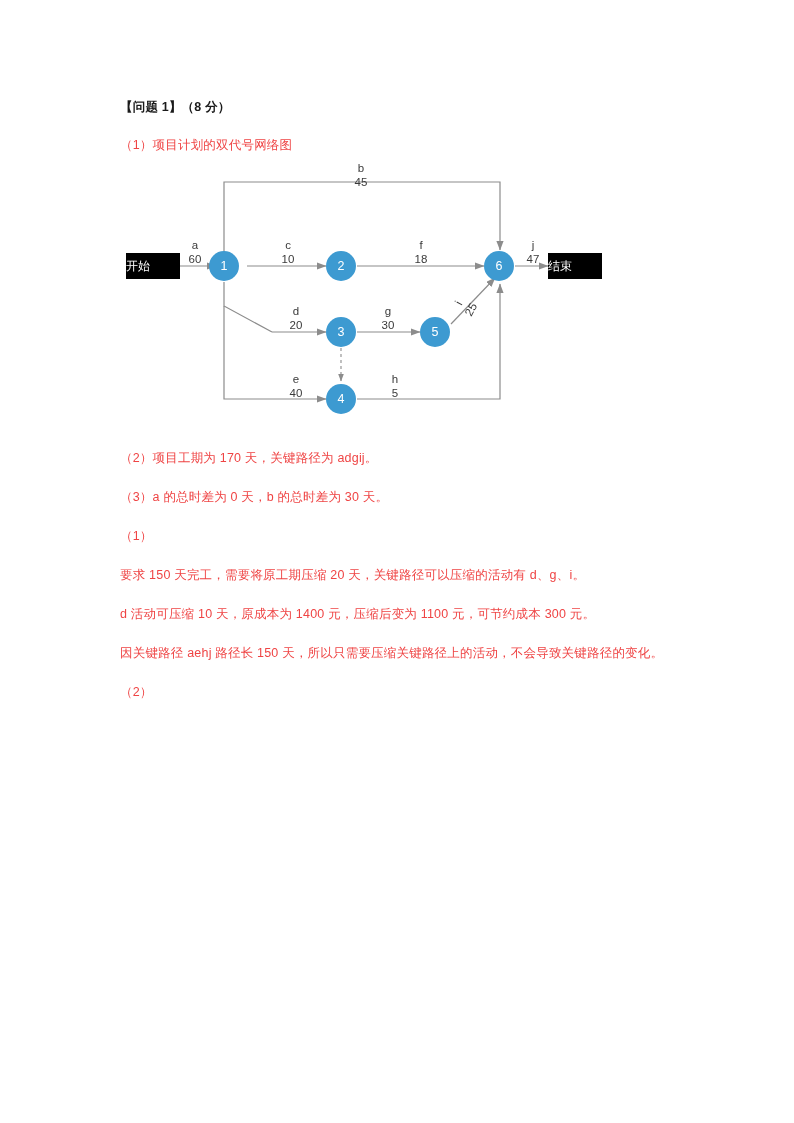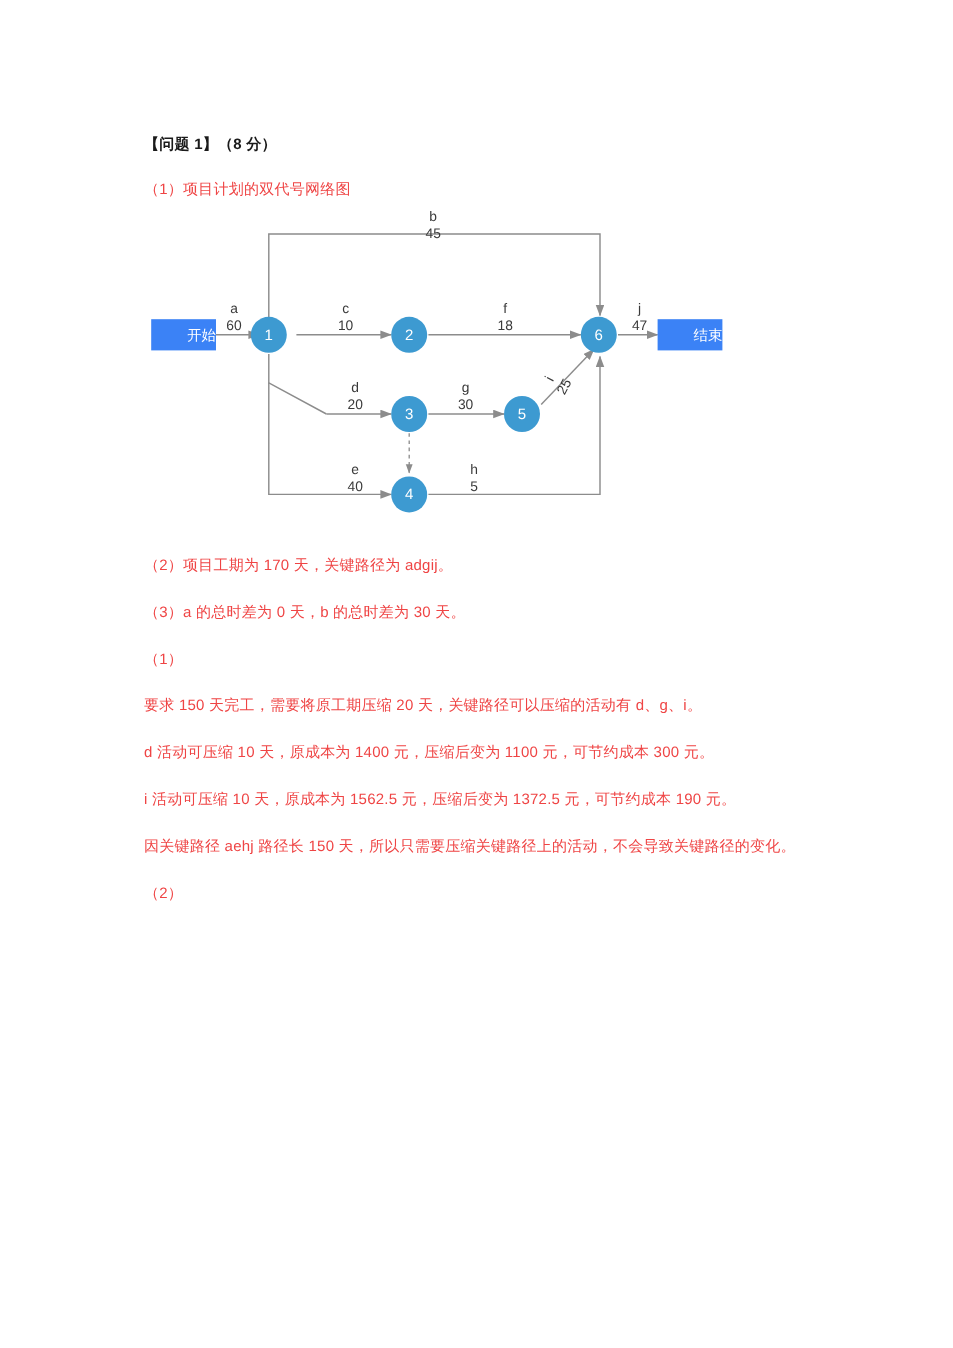--- a/index.html
+++ b/index.html
@@ -26,21 +26,21 @@
   .para {
     font-size: 12.5px;
     line-height: 1.6;
     margin: 0 0 19px 0;
     letter-spacing: 0.2px;
     color: #ef4444;
   }
   .heading {
     font-size: 12.5px;
     font-weight: bold;
-    margin: 17px 0 19px 0;
+    margin: 4px 0 19px 0;
     letter-spacing: 0.2px;
   }
   .para.wrapblock {
   }
 
   
   .diagram-wrap {
     position: relative;
     height: 260px;
     margin: 4px 0 14px 0;
@@ -61,28 +61,28 @@
     color: #ffffff;
     font-size: 12.5px;
     display: flex;
     align-items: center;
     justify-content: center;
     z-index: 4;
     font-family: "Liberation Sans", sans-serif;
   }
   .terminal {
     position: absolute;
-    background: #3b82f6;
+    background: #000000;
     color: #ffffff;
     font-size: 12px;
     width: 54px;
     height: 26px;
     display: flex;
     align-items: center;
-    justify-content: flex-end;
+    justify-content: flex-start;
     z-index: 4;
   }
   .edge-label {
     position: absolute;
     font-size: 11.5px;
     color: #3a3a3a;
     text-align: center;
     z-index: 5;
     line-height: 1.25;
     white-space: nowrap;
@@ -227,18 +227,17 @@
   </div>
 
   <p class="para">（2）项目工期为 170 天，关键路径为 adgij。</p>
   <p class="para">（3）a 的总时差为 0 天，b 的总时差为 30 天。</p>
 
 
   <p class="para">（1）</p>
 
   <p class="para">要求 150 天完工，需要将原工期压缩 20 天，关键路径可以压缩的活动有 d、g、i。</p>
   <p class="para">d 活动可压缩 10 天，原成本为 1400 元，压缩后变为 1100 元，可节约成本 300 元。</p>
-  <p class="para">i 活动可压缩 10 天，原成本为 1562.5 元，压缩后变为 1372.5 元，可节约成本 190 元。</p>
   <p class="para wrapblock">因关键路径 aehj 路径长 150 天，所以只需要压缩关键路径上的活动，不会导致关键路径的变化。</p>
 
   <p class="para">（2）</p>
 
 </div>
 
 </body></html>

